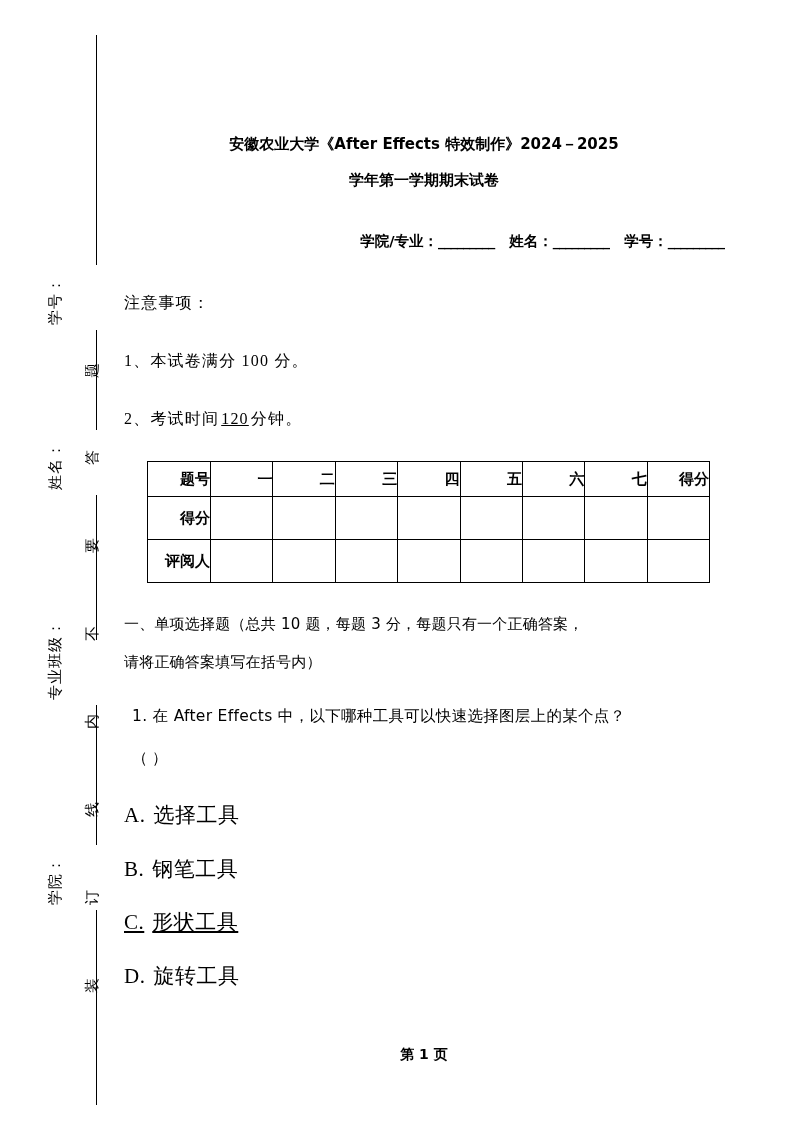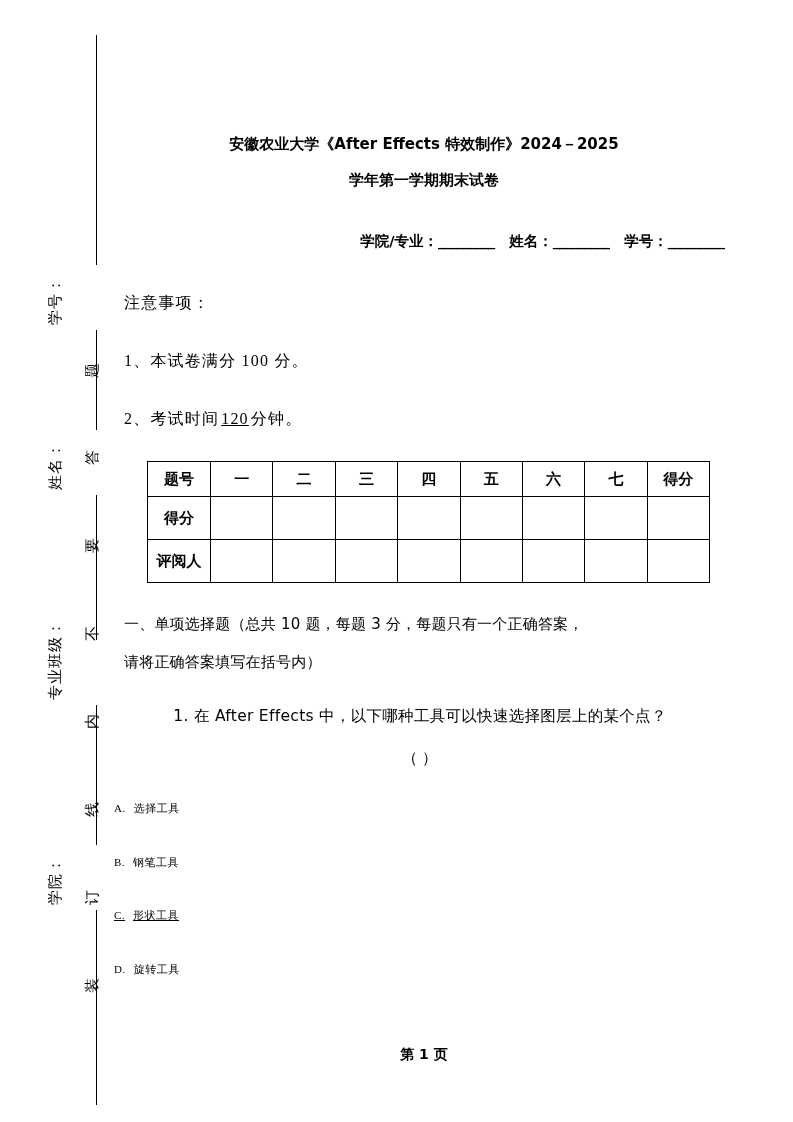--- a/index.html
+++ b/index.html
@@ -109,21 +109,21 @@
   #score-table {
     position: absolute;
     left: 37px;
     top: 461px;
     border-collapse: collapse;
     table-layout: fixed;
     width: 563px;
   }
   #score-table td {
     border: 1.4px solid #000;
-    text-align: center;
+    text-align: right;
     vertical-align: middle;
     font-family: "DejaVu Sans", "Liberation Sans", sans-serif;
     font-weight: bold;
     font-size: 15px;
     padding: 0;
   }
   #score-table td.label-cell { width: 62px; }
   #score-table tr.hdr-row td { height: 34px; }
   #score-table tr.data-row td { height: 42px; }
 
@@ -134,37 +134,36 @@
     width: 592px;
     font-family: "DejaVu Sans", "Liberation Sans", sans-serif;
     font-size: 15px;
     line-height: 38px;
     letter-spacing: 0.2px;
   }
   #section-1-head { top: 605px; }
 
   .question-stem {
     position: absolute;
-    left: 14px;
+    left: 22px;
     width: 592px;
     font-size: 15.5px;
     line-height: 42px;
     letter-spacing: 0.3px;
     font-family: "Liberation Serif", "DejaVu Serif", serif;
-    text-align: center;
   }
   #q1-stem { top: 695px; }
   .stem-cjk {
     font-family: "DejaVu Sans", "Liberation Sans", sans-serif;
   }
 
   .option {
     position: absolute;
-    left: 4px;
-    font-size: 11px;
+    left: 14px;
+    font-size: 21px;
     letter-spacing: 0.5px;
     font-family: "Liberation Serif", "DejaVu Serif", serif;
   }
   .option .opt-text {
     font-family: "DejaVu Sans", "Liberation Sans", sans-serif;
     margin-left: 8px;
   }
   #q1-opt-a { top: 801px; }
   #q1-opt-b { top: 855px; }
   #q1-opt-c { top: 908px; text-decoration: underline; }

